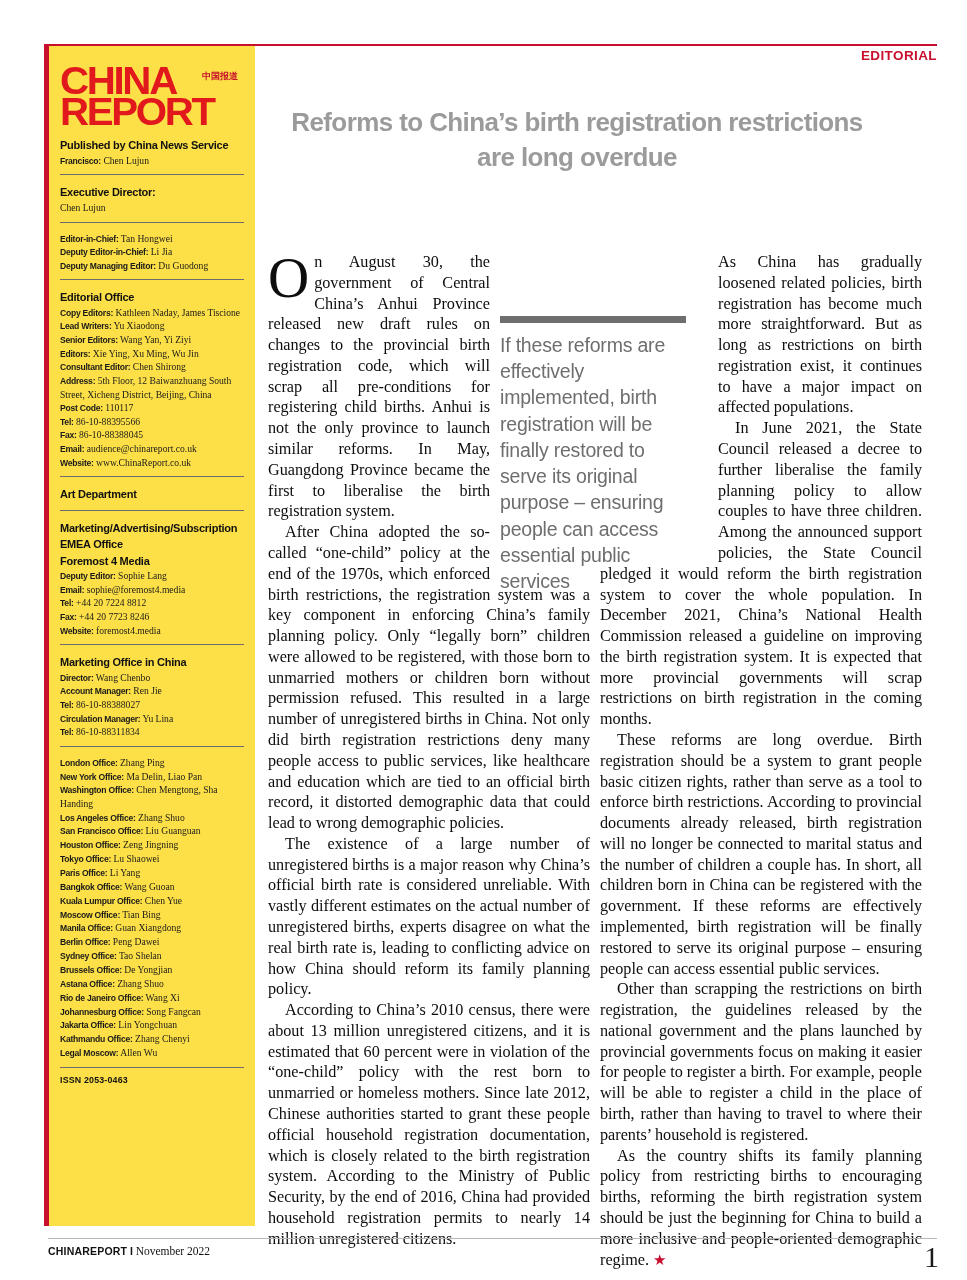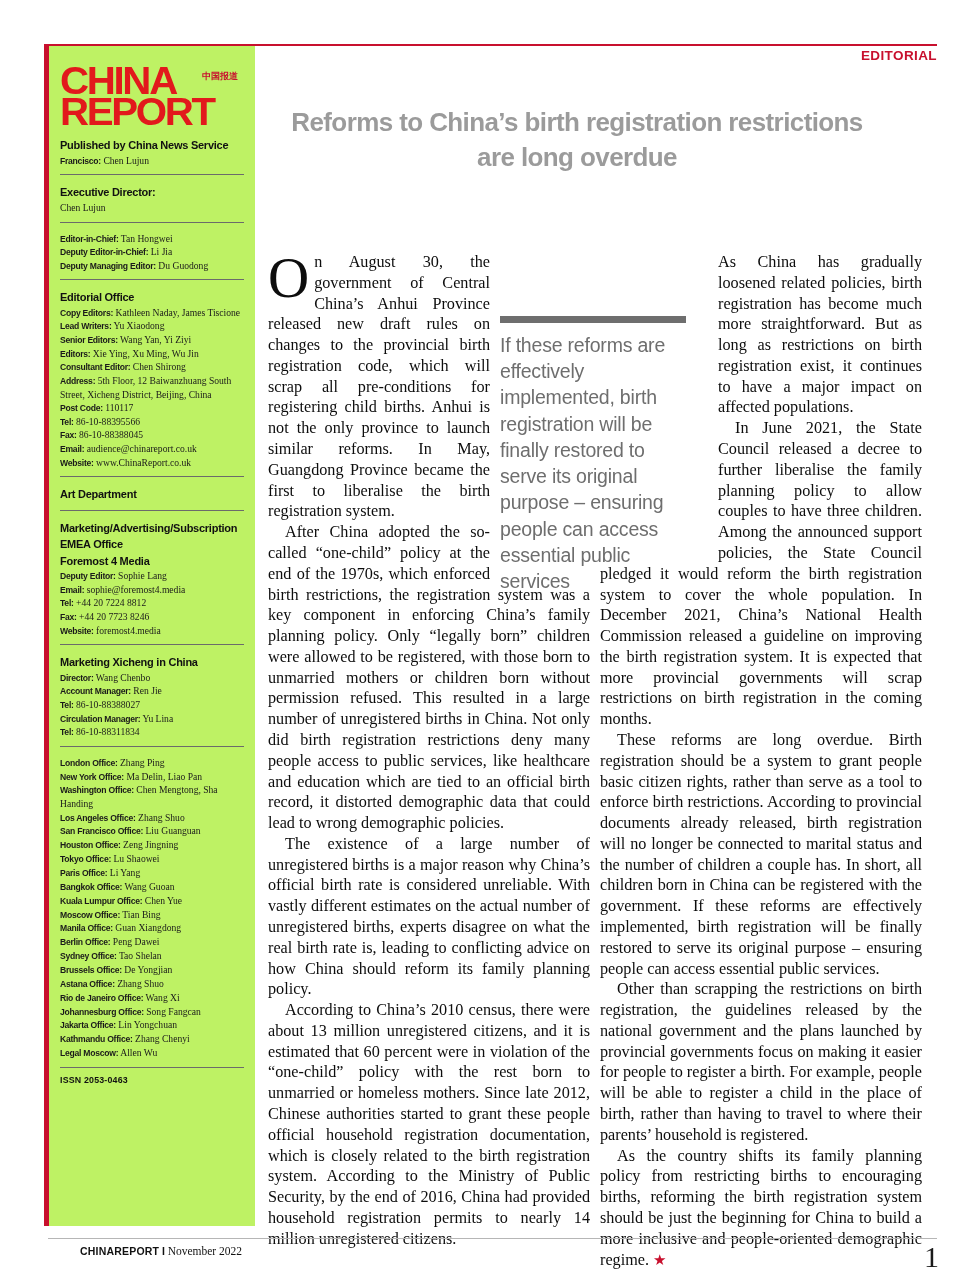--- a/index.html
+++ b/index.html
@@ -29,21 +29,21 @@
     position:absolute; right:30px; top:48px;
     font-family:"Liberation Sans", sans-serif;
     font-weight:bold; font-size:13.5px; letter-spacing:0.4px;
     color:#c8102e;
   }
 
   
   .sidebar {
     position:absolute; left:49px; top:46px;
     width:206px; height:1180px;
-    background:#bef264;
+    background:#fde047;
     padding:14px 11px 0 11px;
   }
 
   .logo { margin-top:6px; position:relative; }
   .logo .l1, .logo .l2 {
     font-family:"Liberation Sans", sans-serif;
     font-weight:bold;
     color:#e2191c;
     font-size:38px;
     line-height:0.82;
@@ -153,21 +153,21 @@
   .foot-rule {
     position:absolute; left:48px; top:1238px; width:889px; height:1px;
     background:#b6b6b6;
   }
   .footer-left {
     position:absolute; left:48px; top:1245px;
     font-size:11px;
   }
   .footer-left .brand {
     font-family:"Liberation Sans", sans-serif;
-    font-weight:bold; font-size:10.5px; letter-spacing:0.2px;margin-left:32px;
+    font-weight:bold; font-size:10.5px; letter-spacing:0.2px;
   }
   .footer-left .sep { font-family:"Liberation Sans", sans-serif; font-weight:bold; font-size:10.5px; }
   .footer-left .date { font-family:"Liberation Serif", serif; font-size:11.5px; }
   .pagenum {
     position:absolute; right:28px; top:1240px;
     font-size:30px; font-family:"Liberation Serif", serif; color:#1a1a1a;
   }
 </style>
 </head>
 <body>
@@ -255,21 +255,21 @@
           <div class="sb-line"><b>Email:</b><span> sophie@foremost4.media</span></div>
           <div class="sb-line"><b>Tel:</b><span> +44 20 7224 8812</span></div>
           <div class="sb-line"><b>Fax:</b><span> +44 20 7723 8246</span></div>
           <div class="sb-line"><b>Website:</b><span> foremost4.media</span></div>
         </div>
     </div>
 
     <div class="sb-hr"></div>
 
     <div class="sb-block">
-      <div class="sb-head">Marketing Xicheng in China</div>
+      <div class="sb-head">Marketing Office in China</div>
       <div id="china-office-list">
           <div class="sb-line"><b>Director:</b><span> Wang Chenbo</span></div>
           <div class="sb-line"><b>Account Manager:</b><span> Ren Jie</span></div>
           <div class="sb-line"><b>Tel:</b><span> 86-10-88388027</span></div>
           <div class="sb-line"><b>Circulation Manager:</b><span> Yu Lina</span></div>
           <div class="sb-line"><b>Tel:</b><span> 86-10-88311834</span></div>
         </div>
     </div>
 
     <div class="sb-hr"></div>

